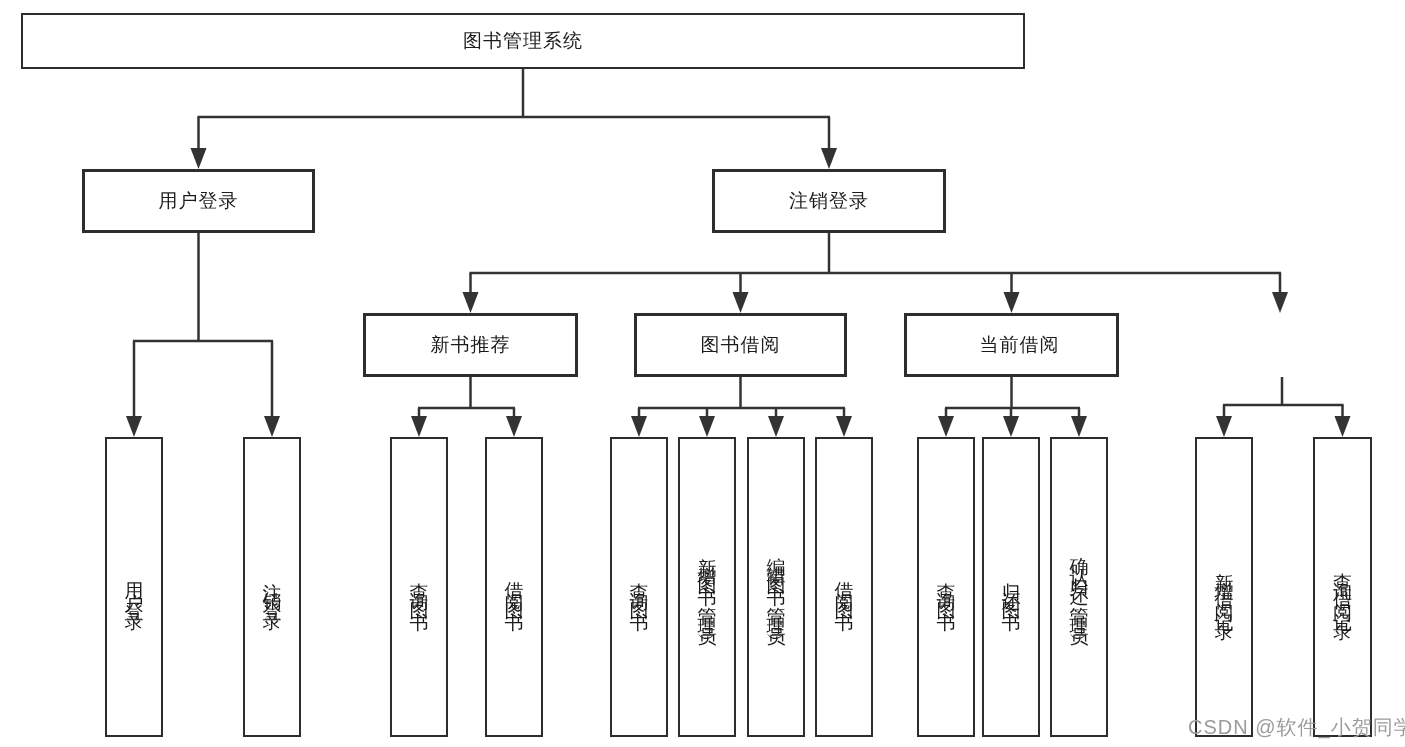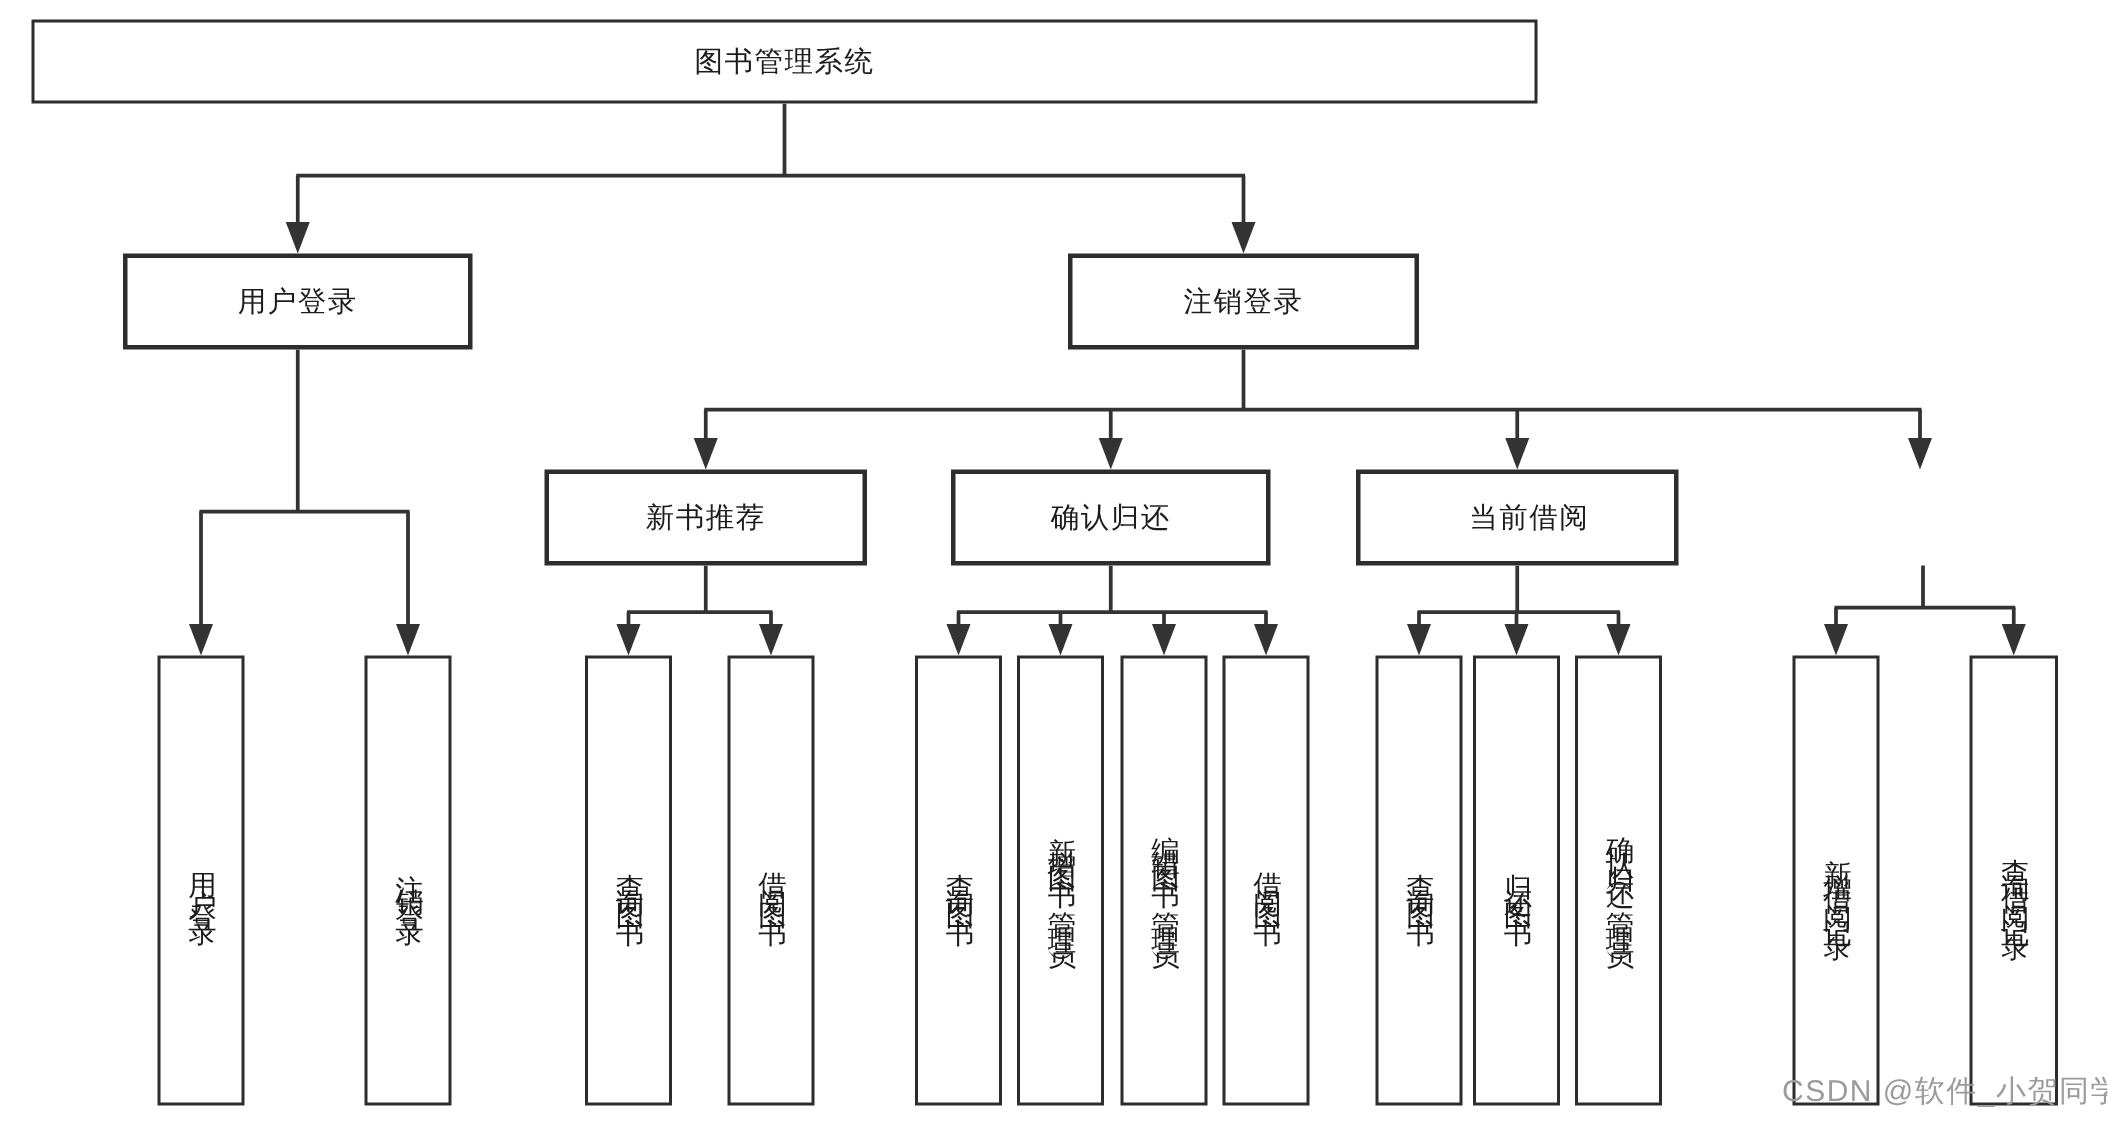--- a/index.html
+++ b/index.html
@@ -146,21 +146,21 @@
     <polygon points="1216,416 1232,416 1224,437" fill="#333333" stroke="none"></polygon>
     <polygon points="1334.5,416 1350.5,416 1342.5,437" fill="#333333" stroke="none"></polygon>
   </svg>
 
   <div class="box root">图书管理系统</div>
 
   <div class="box n-user-login">用户登录</div>
   <div class="box n-book-mgmt">注销登录</div>
 
   <div class="box n-new-rec">新书推荐</div>
-  <div class="box n-borrow">确认归还</div>
+  <div class="box n-borrow">图书借阅</div>
   <div class="box n-current">当前借阅</div>
 
   <div class="box vbox leaf-login">用户登录</div>
   <div class="box vbox leaf-logout">注销登录</div>
 
   <div class="box vbox leaf-rec-q">查询图书</div>
   <div class="box vbox leaf-rec-b">借阅图书</div>
 
   <div class="box vbox leaf-bb-q">查询图书</div>
   <div class="box vbox leaf-bb-add">新增图书（管理员）</div>

